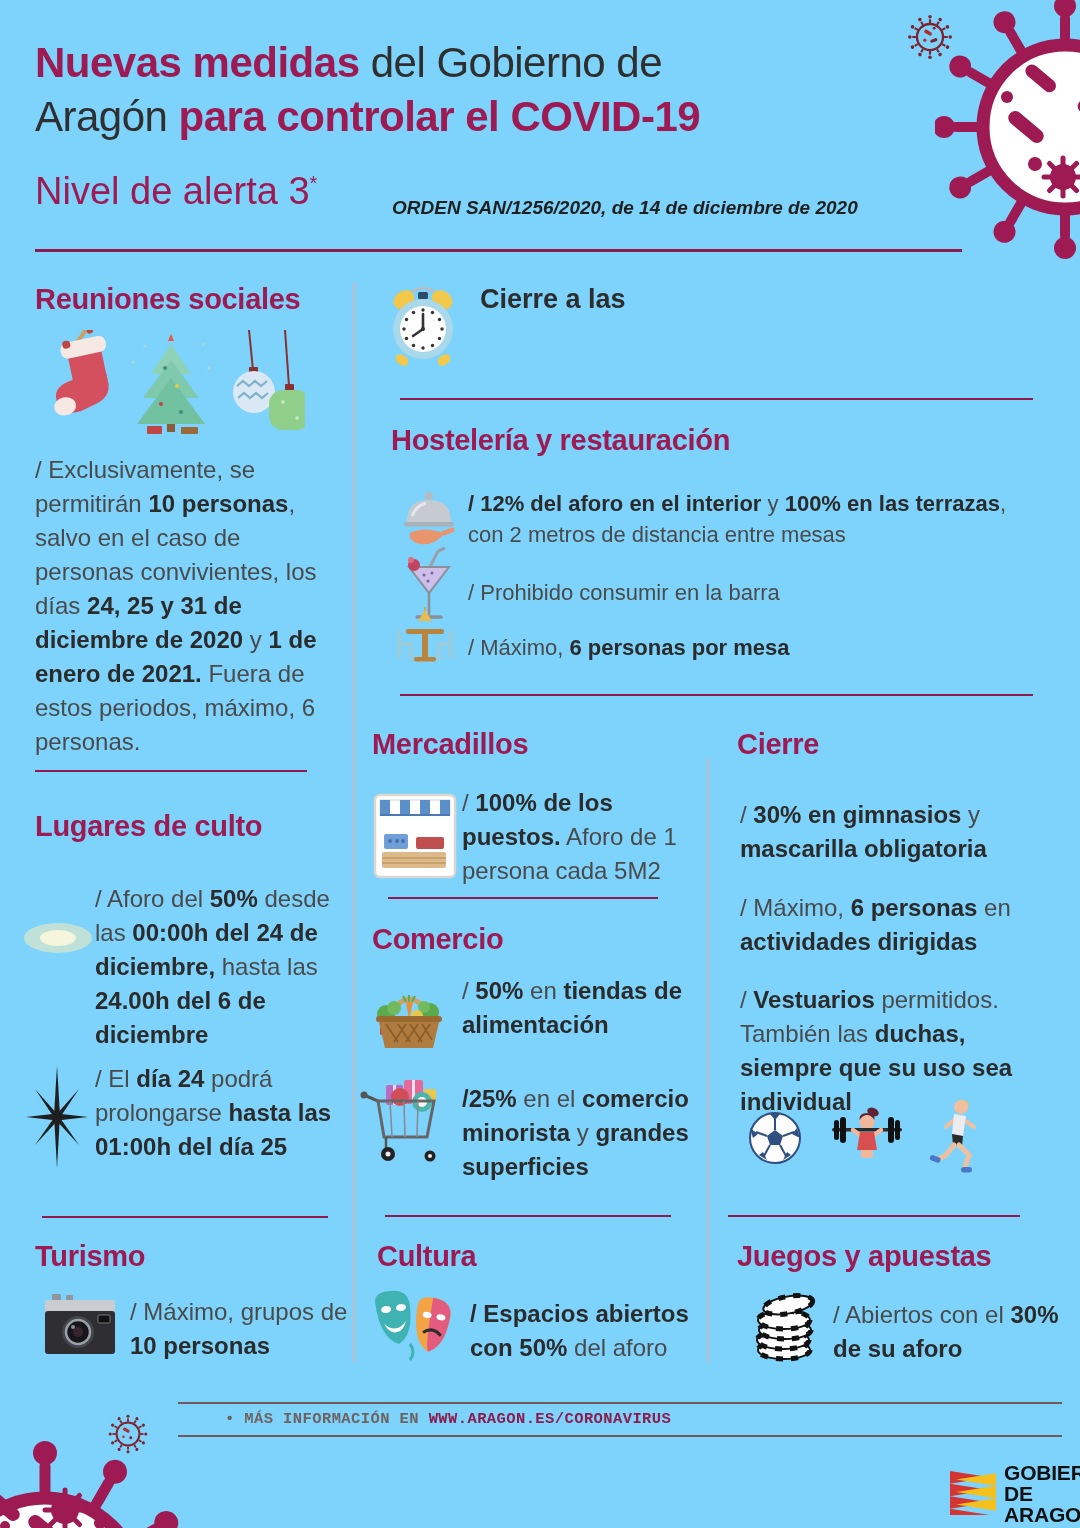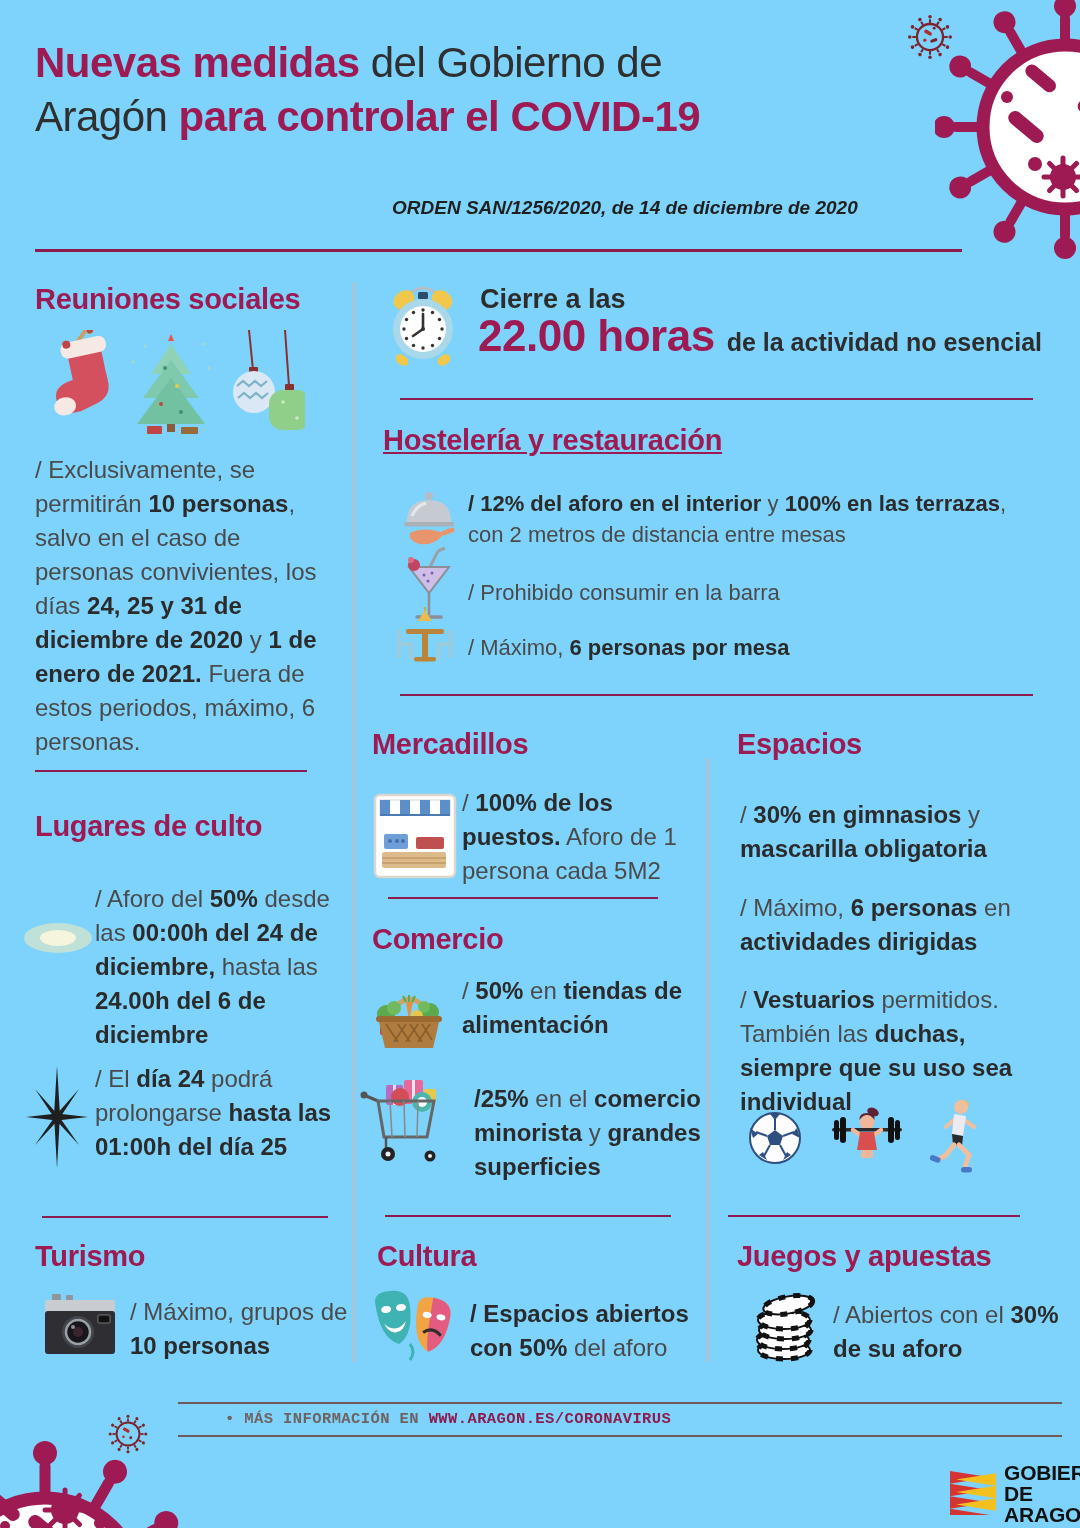--- a/index.html
+++ b/index.html
@@ -100,20 +100,21 @@
         </g>
       </g>
     </svg>
   </span>
 
   <div class="abs headline" style="left:35px;top:36px;width:845px;">
     <div><span class="h-accent">Nuevas medidas</span><span class="h-dark"> del Gobierno de</span></div>
     <div><span class="h-dark">Aragón </span><span class="h-accent">para controlar el COVID-19</span></div>
   </div>
 
+  <div class="abs alert" style="left:35px;top:170px;"><span>Nivel de alerta 3</span><sup>*</sup></div>
   <div class="abs order" style="left:372px;top:197px;margin-left:20px;">ORDEN SAN/1256/2020, de 14 de diciembre de 2020</div>
 
   <div class="abs line" style="left:35px;top:249px;width:927px;height:3px;"></div>
 
   <div class="abs vline" style="left:353px;top:282px;height:1080px;"></div>
   <div class="abs vline" style="left:707px;top:758px;height:604px;"></div>
 
   <div class="abs sec-title" style="left:35px;top:283px;">Reuniones sociales</div>
 
   <span class="abs" style="left:33px;top:330px;width:272px;height:106px;">
@@ -226,26 +227,23 @@
         <circle cx="22" cy="50" r="1.7"></circle>
           <circle cx="24.5" cy="40.5" r="1.7"></circle>
           <circle cx="31.5" cy="33.5" r="1.7"></circle>
       </g>
       <line x1="41" y1="50" x2="41" y2="35" stroke="#333" stroke-width="2.6" stroke-linecap="round"></line>
       <line x1="41" y1="50" x2="31" y2="57" stroke="#333" stroke-width="2.6" stroke-linecap="round"></line>
       <circle cx="41" cy="50" r="2" fill="#333"></circle>
     </svg>
   </span>
   <div class="abs closure-intro" style="left:480px;top:284px;">Cierre a las</div>
-  <div class="abs" style="left:478px;top:311px;">
-    <span class="closure-time">22.00 horas</span><span class="closure-rest">de la actividad no esencial</span>
-  </div>
   <div class="abs line" style="left:400px;top:398px;width:633px;height:2px;"></div>
 
-  <div class="abs sec-title" style="left:383px;top:424px;text-decoration:underline;">Hostelería y restauración</div>
+  <div class="abs sec-title" style="left:391px;top:424px;">Hostelería y restauración</div>
 
   <span class="abs" style="left:398px;top:486px;width:62px;height:62px;">
     <svg width="62" height="62" viewBox="0 0 62 62">
       <circle cx="31" cy="10" r="4" fill="#b6bbc2"></circle>
       <path d="M9 36 Q9 14 31 14 Q53 14 53 36 Z" fill="#c6cbd1"></path>
       <path d="M14 30 Q18 20 28 17" stroke="#e6e9ec" stroke-width="3" fill="none"></path>
       <rect x="6" y="36" width="50" height="4.5" rx="2" fill="#aab0b8"></rect>
       <path d="M12 47 Q26 40 46 47 Q38 60 22 58 Q10 55 12 47 Z" fill="#e8956e"></path>
       <path d="M46 47 L54 44" stroke="#e8956e" stroke-width="5" stroke-linecap="round"></path>
     </svg>
@@ -342,23 +340,23 @@
       <line x1="34" y1="26" x2="36" y2="62" stroke="#888" stroke-width="1.5"></line>
       <line x1="48" y1="26" x2="49" y2="62" stroke="#888" stroke-width="1.5"></line>
       <line x1="62" y1="26" x2="61" y2="62" stroke="#888" stroke-width="1.5"></line>
       <line x1="30" y1="62" x2="30" y2="74" stroke="#555" stroke-width="2.5"></line>
       <circle cx="32" cy="79" r="7" fill="#222"></circle>
         <circle cx="32" cy="79" r="2.5" fill="#eee"></circle>
       <circle cx="74" cy="81" r="5.5" fill="#222"></circle>
         <circle cx="74" cy="81" r="2" fill="#eee"></circle>
     </svg>
   </span>
-  <div class="abs seg" style="left:474px;top:1082px;width:256px;"><span class="b">/25%</span><span> en el </span><span class="b">comercio minorista</span><span> y </span><span class="b">grandes superficies</span></div>
-
-  <div class="abs sec-title" style="left:737px;top:728px;">Espacios</div>
+  <div class="abs seg" style="left:462px;top:1082px;width:256px;"><span class="b">/25%</span><span> en el </span><span class="b">comercio minorista</span><span> y </span><span class="b">grandes superficies</span></div>
+
+  <div class="abs sec-title" style="left:737px;top:728px;">Cierre</div>
   <div class="abs seg" style="left:740px;top:798px;width:302px;"><span>/ </span><span class="b">30% en gimnasios</span><span> y </span><span class="b">mascarilla obligatoria</span></div>
   <div class="abs seg" style="left:740px;top:891px;width:302px;"><span>/ Máximo, </span><span class="b">6 personas</span><span> en </span><span class="b">actividades dirigidas</span></div>
   <div class="abs seg" style="left:740px;top:983px;width:308px;"><span>/ </span><span class="b">Vestuarios</span><span> permitidos. También las </span><span class="b">duchas, siempre que su uso sea individual</span></div>
 
   <span class="abs" style="left:747px;top:1110px;width:56px;height:56px;">
     <svg width="56" height="56" viewBox="0 0 56 56">
       <circle cx="28" cy="28" r="25" fill="#fdfdfd" stroke="#2f4f80" stroke-width="2"></circle>
       <polygon points="28,20 36,26 33,35 23,35 20,26" fill="#2f4f80"></polygon>
       <g stroke="#2f4f80" stroke-width="2">
         <line x1="28" y1="20" x2="28" y2="8"></line>

